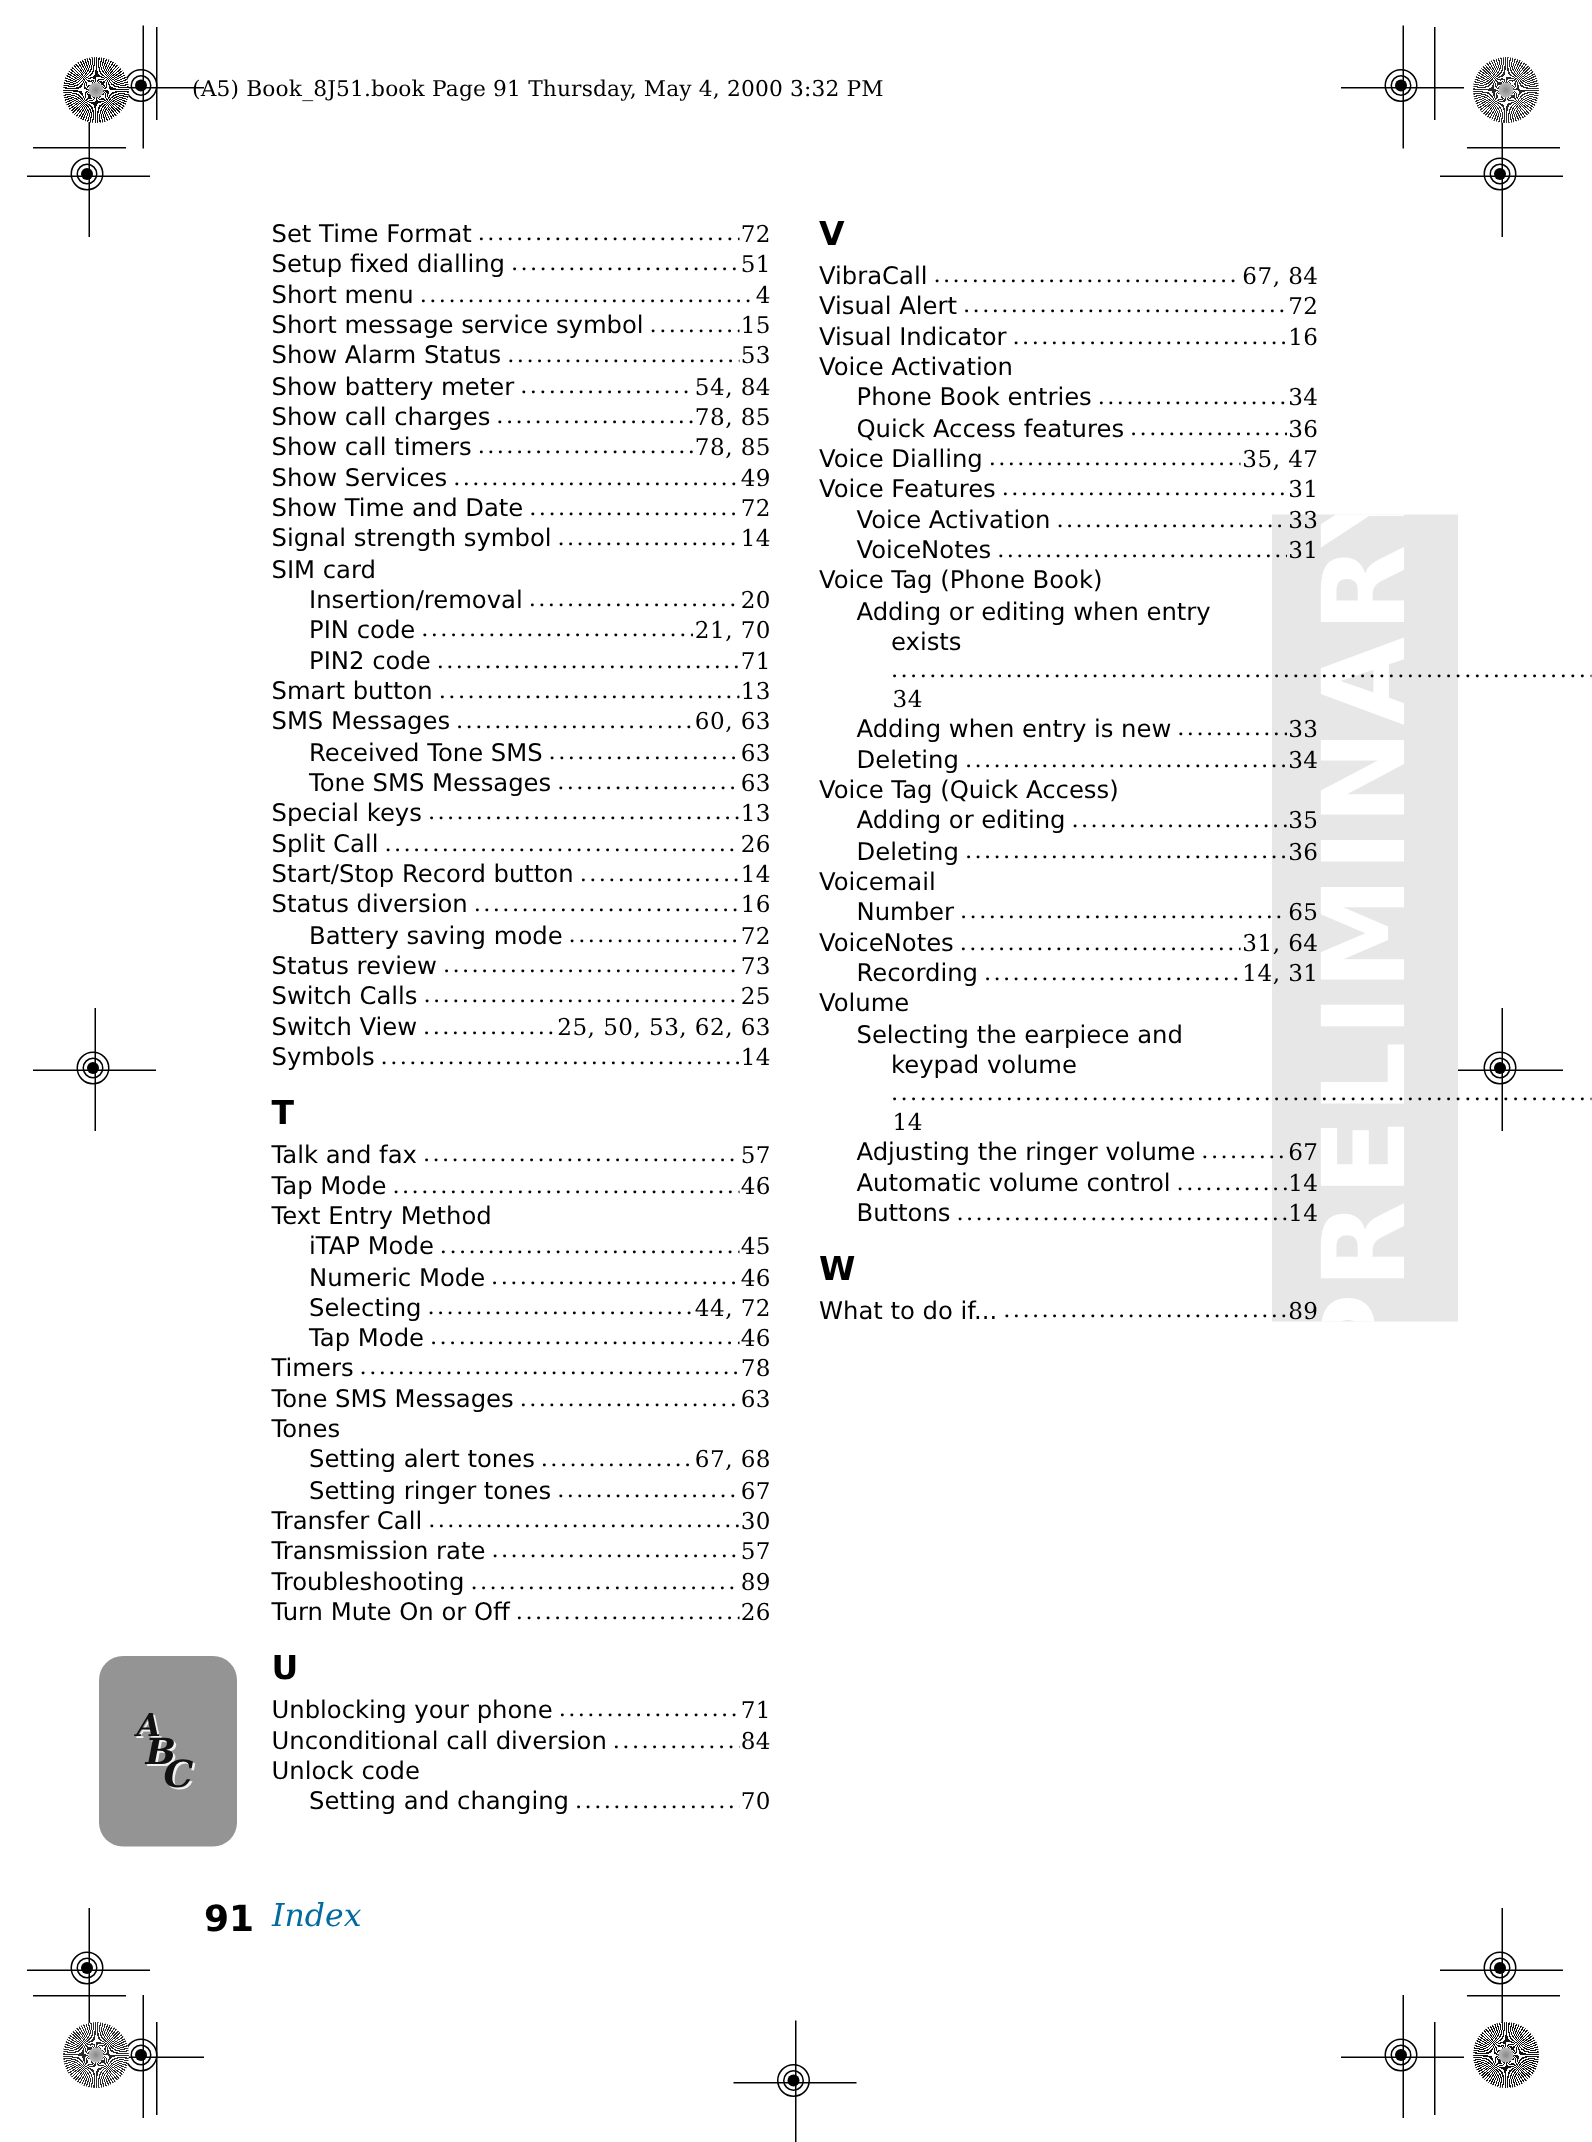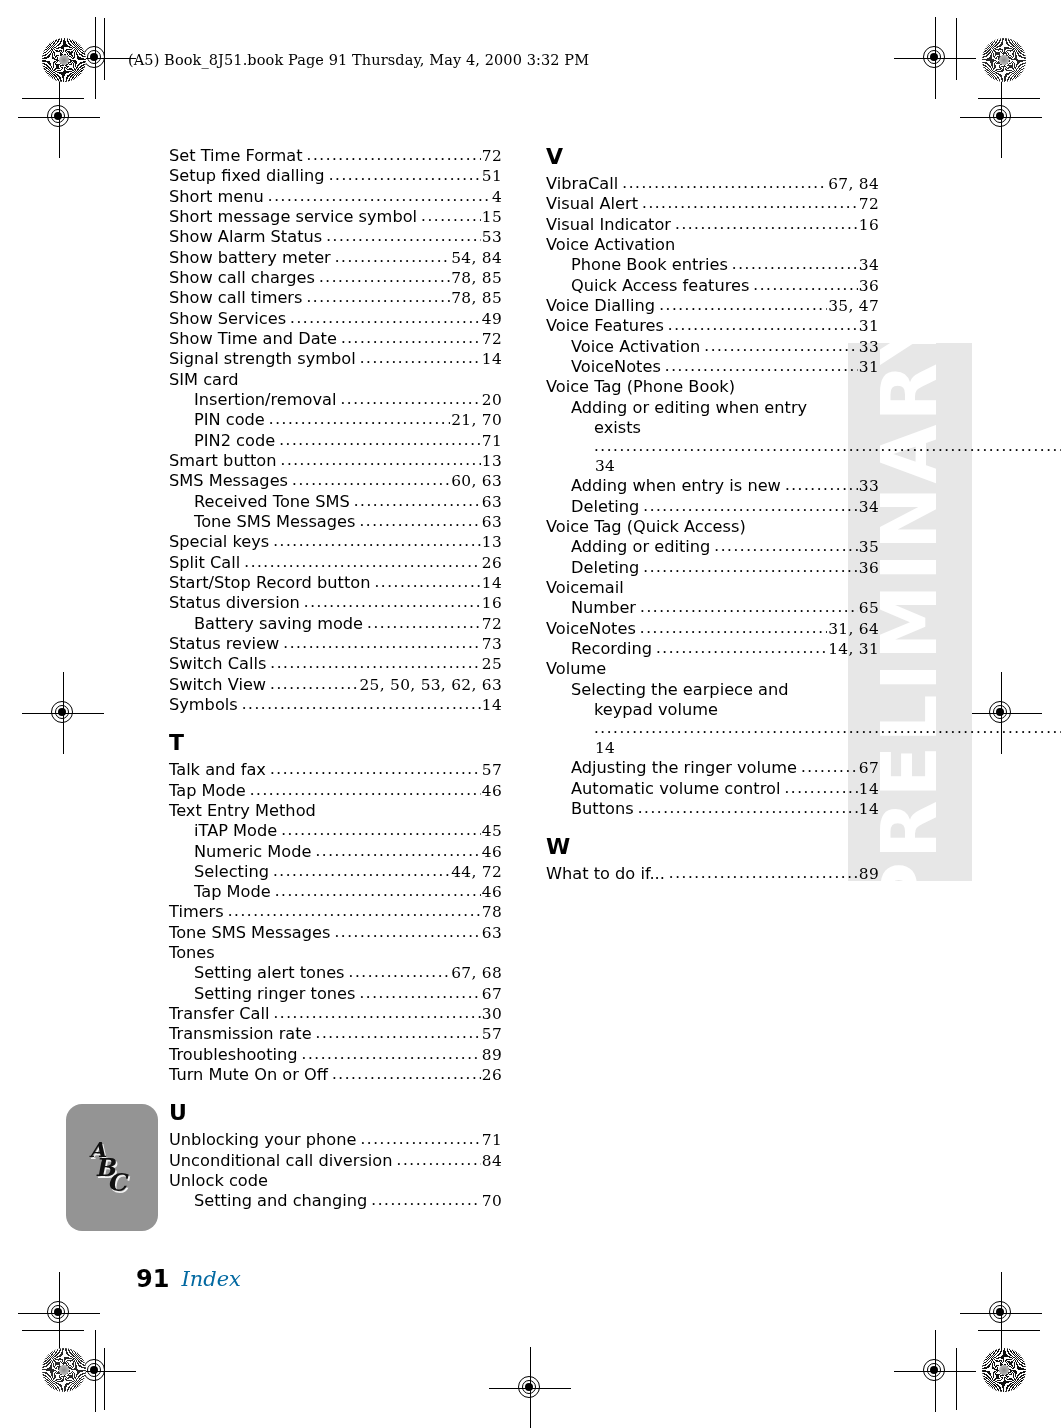--- a/index.html
+++ b/index.html
@@ -123,21 +123,21 @@
   }
 
   
   .col {
     position: absolute;
     top: 146px;
     width: 333px;
     font-size: 16.4px;
     color: #000;
   }
-  .col.left  { left: 169px; }
+  .col.left  { left: 181px; }
   .col.right { left: 546px; }
 
   .letter-head {
     font-family: "DejaVu Sans", sans-serif;
     font-weight: bold;
     font-size: 22px;
     line-height: 1;
     margin: 17px 0 6px 0;
     color: #000;
   }
@@ -205,21 +205,21 @@
   .abc-logo .a { left: 8px;  top: -2px; font-size: 21px; }
   .abc-logo .b { left: 14px; top: 14px; font-size: 24px; }
   .abc-logo .c { left: 26px; top: 29px; font-size: 25px; }
 
   
   .footer {
     position: absolute;
     left: 136px;
     top: 1265px;
     display: flex;
-    align-items: center;
+    align-items: flex-start;
   }
   .footer .pagenum {
     font-family: "DejaVu Sans", sans-serif;
     font-weight: bold;
     font-size: 24px;
     color: #000;
   }
   .footer .label {
     font-family: "DejaVu Serif", serif;
     font-style: italic;

